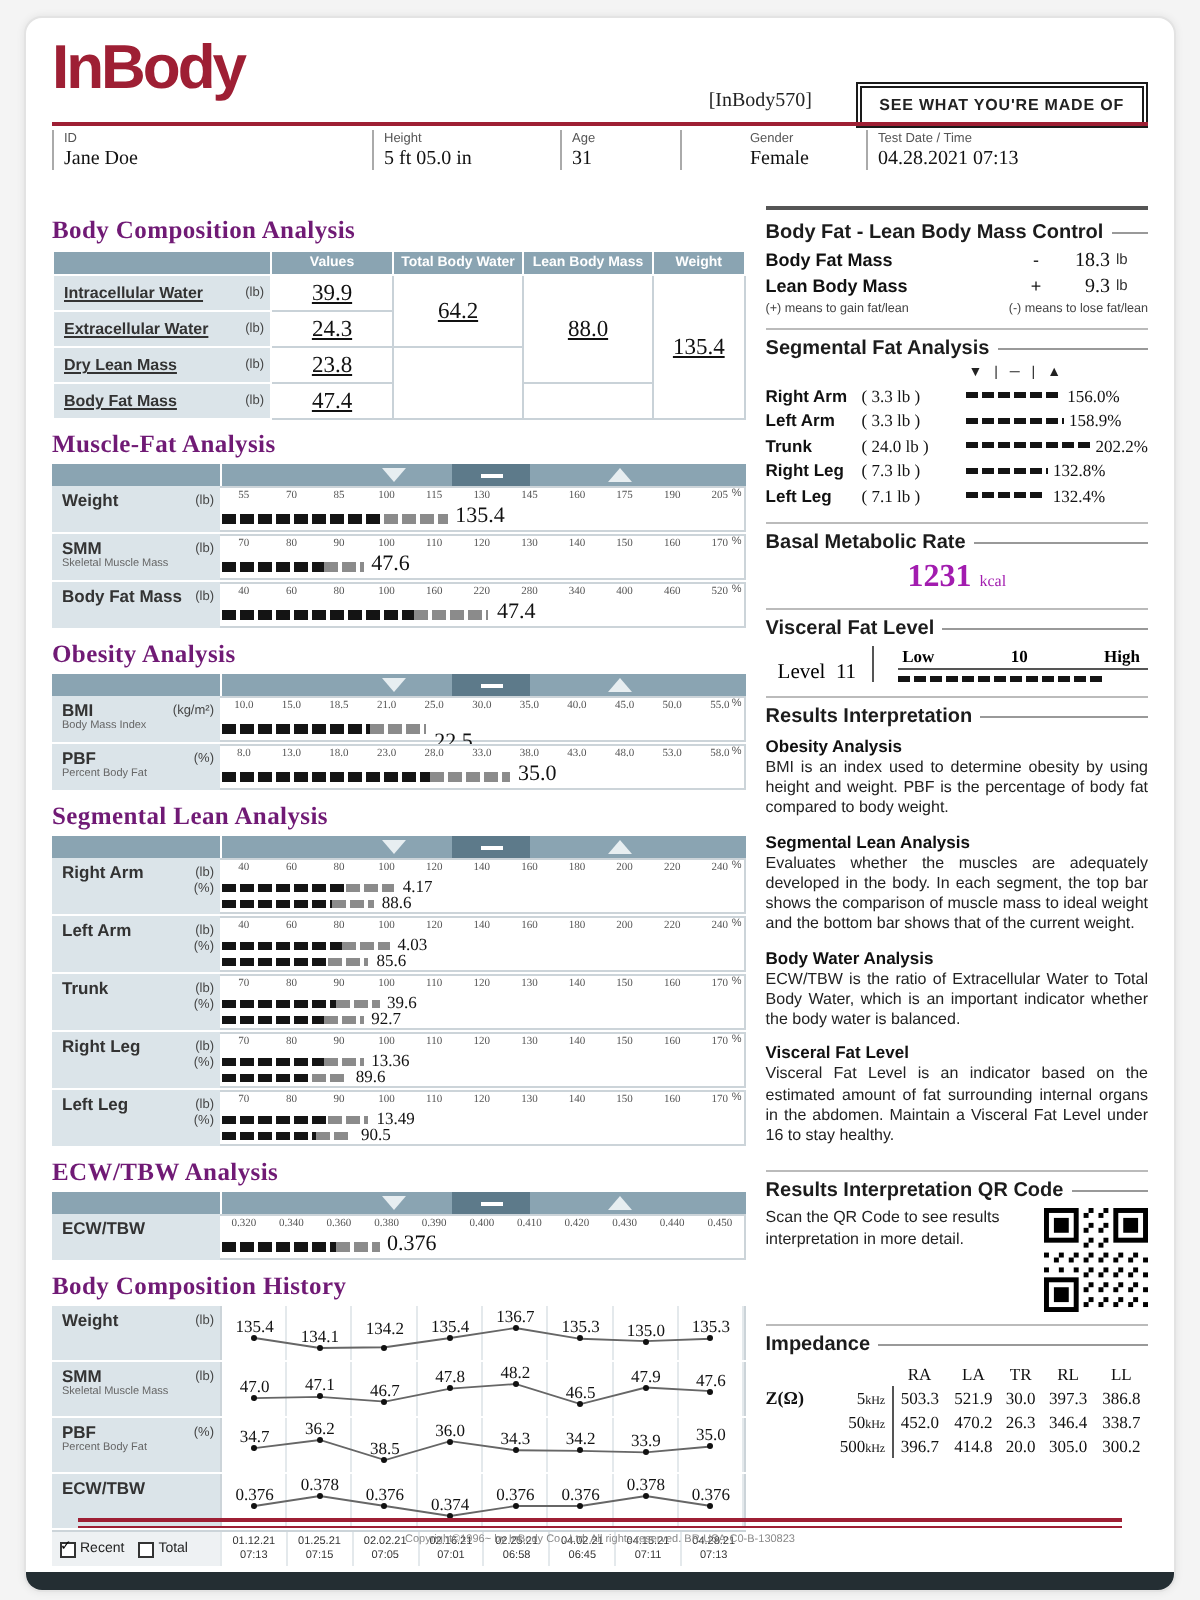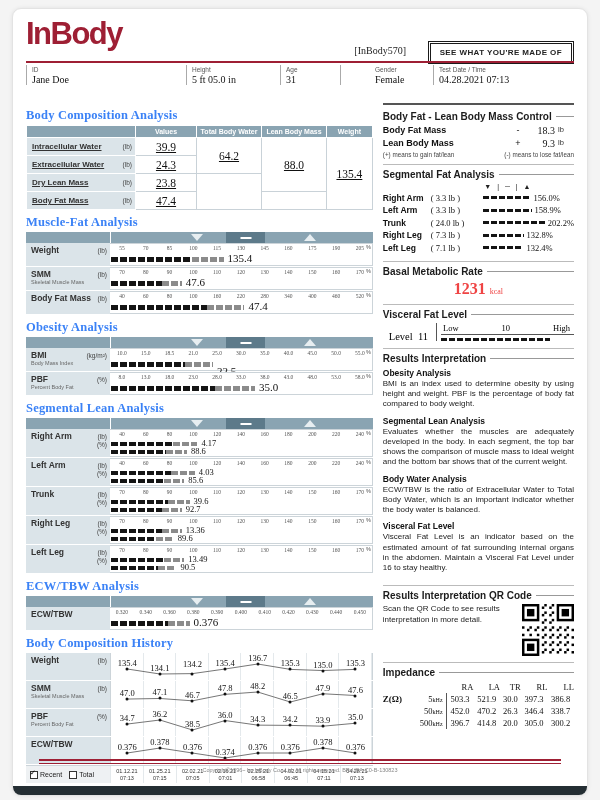--- a/index.html
+++ b/index.html
@@ -17,21 +17,21 @@
   .ifield{border-left:1px solid #aaa;padding:1px 6px 0 5px;}
   .ifield .il{font-size:6.5px;color:#555;display:block;}
   .ifield .iv{font-size:10px;font-family:"Liberation Serif",serif;color:#111;display:block;margin-top:1px;}
   .if-id{width:148px;}.if-h{width:82px;}.if-a{width:48px;}.if-g{width:52px;padding-left:34px;}
 
   
   .cols{position:absolute;left:0;right:0;top:84px;display:flex;gap:10px;}
   .lcol{width:358px;}
   .rcol{flex:1;border-top:2px solid #555;padding-top:2px;}
 
-  h2.sec{font-family:"Liberation Serif",serif;font-weight:bold;font-size:12.5px;color:#3b82f6;margin:5px 0 2px 0;letter-spacing:.2px;}
+  h2.sec{font-family:"Liberation Serif",serif;font-weight:bold;font-size:12.5px;color:#701a75;margin:5px 0 2px 0;letter-spacing:.2px;}
 
   
   table.bca{border-collapse:collapse;width:100%;background:#fff;}
   .bca th{background:#8aa4b2;color:#fff;font-size:7px;font-weight:bold;padding:2px 0;border:1px solid #fff;}
   .bca td{border:1px solid #c9d2d8;font-family:"Liberation Serif",serif;font-size:11.5px;text-align:center;color:#111;text-decoration:underline;}
   .bca td.lbl{background:#dbe4e9;border:1px solid #fff;font-family:"Liberation Sans",sans-serif;font-size:8px;font-weight:bold;color:#333;text-align:left;padding:4px 3px 4px 5px;width:100px;}
   .bca td.lbl .u{float:right;font-weight:normal;font-size:6.5px;color:#444;margin-top:1px;}
   .bca .c1{width:60px;}.bca .c2{width:64px;}.bca .c3{width:64px;}
 
   
@@ -80,35 +80,35 @@
   .fcrow .s{width:14px;text-align:center;}
   .fcrow .v{width:30px;text-align:right;font-family:"Liberation Serif",serif;font-size:10px;}
   .fcrow .u{width:16px;padding-left:3px;font-size:7.5px;color:#333;}
   .fcnote{font-size:6.3px;color:#444;display:flex;justify-content:space-between;margin-top:2px;}
   .sfmark{text-align:center;font-size:7px;color:#222;letter-spacing:2px;margin:0 0 1px 60px;}
   .sfrow{display:flex;align-items:center;font-size:8.5px;color:#111;margin:2.5px 0;}
   .sfrow .l{width:48px;font-weight:bold;}
   .sfrow .p{width:52px;font-family:"Liberation Serif",serif;font-size:8.5px;}
   .sfbar{height:3px;background:repeating-linear-gradient(90deg,#141414 0 6px,#fff 6px 8px);margin-right:3px;}
   .sfpct{font-family:"Liberation Serif",serif;font-size:8.5px;}
-  .bmrval{text-align:center;font-family:"Liberation Serif",serif;font-size:16px;color:#ef4444;margin-top:2px;}
+  .bmrval{text-align:center;font-family:"Liberation Serif",serif;font-size:16px;color:#a21caf;margin-top:2px;}
   .bmrval span{font-size:8px;}
   .visrow{display:flex;gap:8px;align-items:flex-start;}
   .vislvl{font-family:"Liberation Serif",serif;font-size:10.5px;padding:8px 0 0 6px;white-space:nowrap;}
-  .visscale{flex:1;border-left:1px solid #555;padding-left:4px;}
+  .visscale{flex:1;border-left:1px solid #555;padding-left:12px;font-weight:bold;}
   .vislabels{display:flex;justify-content:space-between;font-family:"Liberation Serif",serif;font-size:8.5px;border-bottom:1px solid #555;padding:0 4px 1px 2px;}
   .visbar{height:3px;width:82%;margin-top:3px;background:repeating-linear-gradient(90deg,#141414 0 6px,#fff 6px 8px);}
   .intitem{margin:4px 0 6px 0;}
   .intitem .ih{font-size:8.5px;font-weight:bold;color:#111;margin-bottom:1px;}
   .intitem .it{font-size:8px;color:#222;line-height:1.28;text-align:justify;}
   .qrwrap{display:flex;gap:6px;}
   .qrtext{flex:1;font-size:8px;color:#222;line-height:1.3;}
   .qrbox{width:52px;height:52px;}
   table.imp{border-collapse:collapse;margin-top:2px;width:100%;}
-  .imp th{font-family:"Liberation Serif",serif;font-size:8.5px;font-weight:normal;color:#111;text-align:right;padding:1px 0;}
+  .imp th{font-family:"Liberation Serif",serif;font-size:8.5px;font-weight:normal;color:#111;text-align:center;padding:1px 0;}
   .imp td{font-family:"Liberation Serif",serif;font-size:8.5px;color:#111;text-align:center;padding:1px 0;}
   .imp .zl{font-weight:bold;font-size:9px;text-align:left;}
   .imp .fq{text-align:right;border-right:1px solid #555;padding-right:3px;white-space:nowrap;}
   .imp .fq small{font-size:6px;}
 
   
   .footer{position:absolute;left:13px;right:13px;bottom:22px;}
   .frule{border-top:2px solid #9e1f34;border-bottom:1px solid #9e1f34;height:2px;}
   .fcopy{text-align:center;font-size:5.5px;color:#888;margin-top:3px;}
   .bbar{position:absolute;left:0;right:0;bottom:0;height:9px;background:#242e33;}

